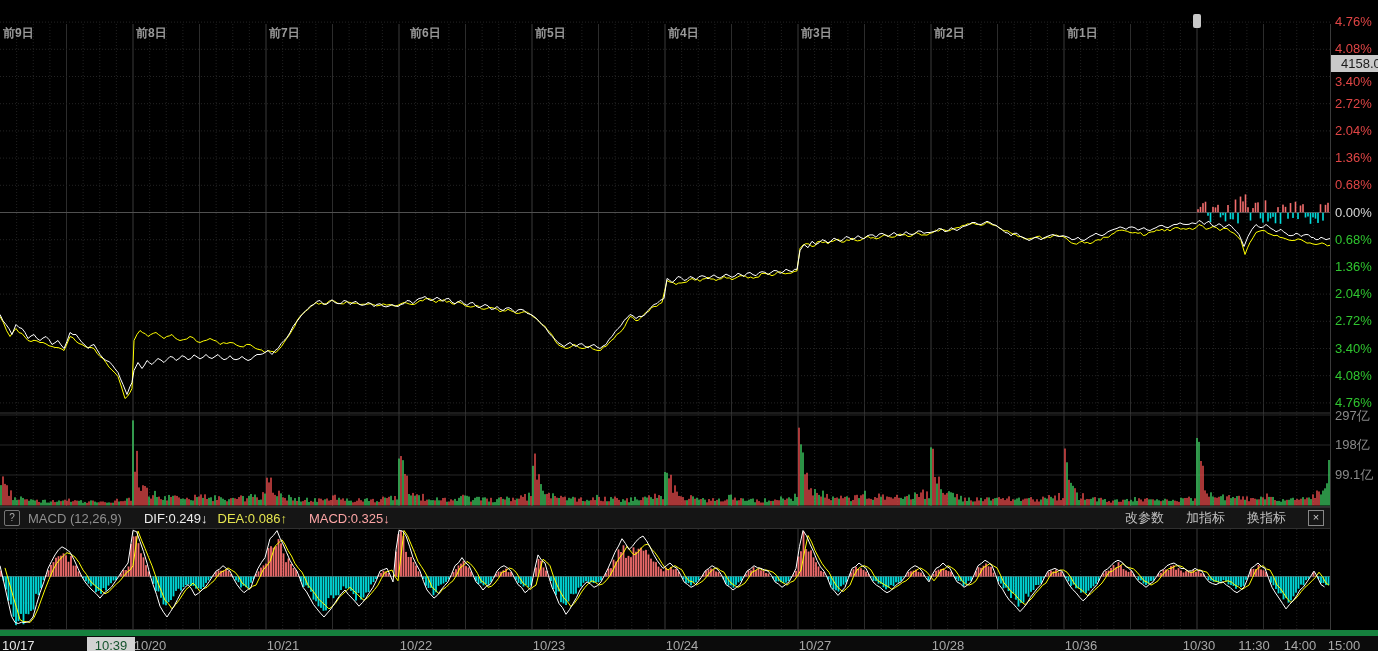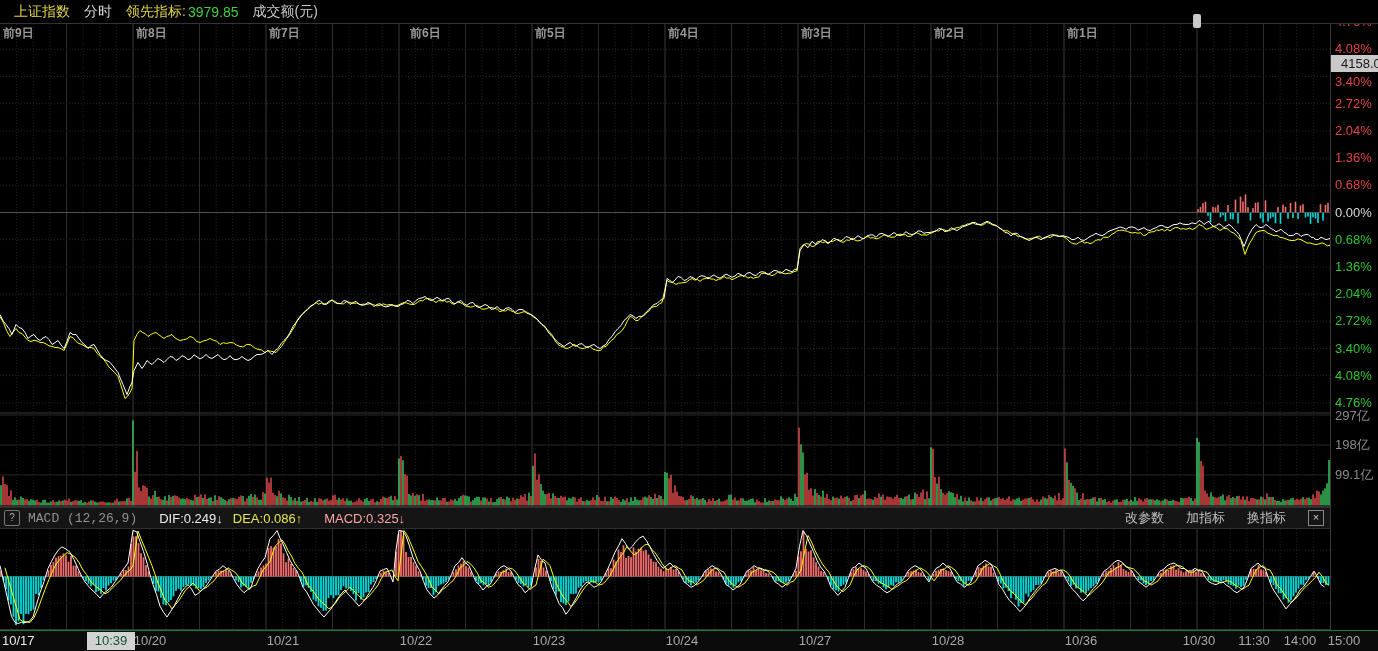--- a/index.html
+++ b/index.html
@@ -27,30 +27,30 @@
   .ax-vol{color:#8a8a8a;}
   #pricetag{position:absolute;left:0;top:31px;width:48px;height:17px;background:#c9c9c9;color:#1a1a1a;
             font-size:13px;line-height:17px;padding-left:10px;box-sizing:border-box;white-space:nowrap;overflow:hidden;}
   
   #thumb{left:1193px;top:14px;width:8px;height:14px;background:#c8c8c8;border-radius:2px;z-index:4;}
   
   #macdbar{left:0;top:507px;width:1330px;height:22px;background:#151515;border-top:1px solid #2f2f2f;
            border-bottom:1px solid #2f2f2f;display:flex;align-items:center;font-size:13px;z-index:2;box-sizing:border-box;}
   #helpbox{width:14px;height:14px;border:1px solid #777;border-radius:2px;color:#aaa;font-size:10px;
            line-height:14px;text-align:center;margin-left:4px;}
-  .m-name{color:#909090;margin-left:8px;font-family:Liberation Mono, monospace;}
+  .m-name{color:#909090;margin-left:8px;}
   .m-dif{color:#ededed;margin-left:22px;}
   .m-dea{color:#e6e650;margin-left:10px;}
   .m-macd{color:#fca5a5;margin-left:22px;}
   #macdbtns{margin-left:auto;display:flex;align-items:center;}
   .mbtn{color:#c0c0c0;margin-right:22px;cursor:pointer;}
   #closebox{width:14px;height:14px;border:1px solid #888;color:#ccc;font-size:11px;line-height:13px;
             text-align:center;margin-right:6px;cursor:pointer;}
   
-  #timebar{left:0;top:630px;width:1378px;height:21px;background:#0b0b0b;border-top:1px solid #15803d;
+  #timebar{left:0;top:630px;width:1378px;height:21px;background:#0b0b0b;border-top:6px solid #15803d;
            z-index:3;box-sizing:border-box;font-size:13px;}
   .tb{position:absolute;top:2px;color:#a8a8a8;white-space:nowrap;text-align:center;}
   .tb-first{color:#e8e8e8;}
   #cursorchip{position:absolute;left:87px;top:1px;width:48px;height:18px;background:#d2d2d2;color:#14532d;
               text-align:center;line-height:18px;}
 </style>
 </head>
 <body>
 
 <div id="app">
@@ -1471,27 +1471,20 @@
         <rect x="1324.7" y="204.8182983615581" width="1.6" height="7.381701638441882" fill="#f26d6d"></rect>
         <rect x="1327.2" y="202.79298258472699" width="1.6" height="9.407017415273003" fill="#f26d6d"></rect>
         <path d="M0.0 316.5L3.3 322.4L6.7 330.8L10.0 336.5L13.0 332.1L16.0 328.5L19.0 332.6L22.0 333.5L25.0 337.1L28.0 340.5L31.0 341.5L34.0 340.3L37.0 340.9L40.0 342.5L43.0 342.5L46.0 343.9L49.0 345.8L52.0 346.5L55.0 347.5L58.0 347.6L61.0 348.6L64.0 350.5L67.0 343.8L70.0 336.5L73.0 337.7L76.0 341.4L79.0 343.5L82.0 344.5L85.0 346.5L88.0 347.5L91.0 347.5L94.0 348.5L97.0 353.2L100.0 356.5L103.0 358.5L106.0 362.5L109.0 367.1L112.0 370.1L115.0 372.9L118.0 376.5L121.5 387.0L125.0 398.5L127.5 396.3L130.0 392.5L132.0 388.5L134.0 340.5L137.0 334.4L140.0 330.5L142.7 332.7L145.3 333.7L148.0 336.5L150.7 334.6L153.3 333.3L156.0 332.5L158.7 334.7L161.3 336.5L164.0 338.5L166.7 336.5L169.3 335.9L172.0 334.5L174.7 337.6L177.3 339.4L180.0 340.5L183.3 339.7L186.7 339.0L190.0 336.5L193.3 337.7L196.7 341.5L200.0 342.5L203.3 341.0L206.7 340.2L210.0 338.5L213.3 340.1L216.7 341.2L220.0 344.5L223.3 342.7L226.7 343.5L230.0 342.5L233.3 342.9L236.7 345.2L240.0 346.5L243.3 346.9L246.7 344.4L250.0 344.5L252.7 346.4L255.3 348.3L258.0 349.3L261.5 350.0L265.0 352.5L268.0 350.5L270.7 351.3L273.3 351.6L276.0 352.5L278.7 349.6L281.3 346.7L284.0 342.5L286.7 338.5L289.3 335.0L292.0 330.5L294.7 326.4L297.3 320.1L300.0 316.5L302.7 313.7L305.3 311.5L308.0 309.3L310.7 306.7L313.3 304.6L316.0 302.5L318.7 304.2L321.3 303.1L324.0 304.5L326.7 303.3L329.3 301.0L332.0 300.5L334.7 301.3L337.3 303.1L340.0 303.7L343.3 303.9L346.7 301.7L350.0 302.5L353.3 303.4L356.7 303.1L360.0 304.5L363.3 304.2L366.7 304.3L370.0 303.7L373.3 304.6L376.7 305.9L380.0 305.3L383.3 303.9L386.7 305.1L390.0 304.5L392.7 305.6L395.3 305.9L398.0 305.3L401.0 303.7L404.0 302.5L406.7 303.0L409.3 304.0L412.0 304.5L414.7 304.3L417.3 302.5L420.0 300.5L422.7 300.8L425.3 298.8L428.0 298.5L430.7 299.2L433.3 300.8L436.0 302.5L438.7 300.5L441.3 300.9L444.0 299.7L446.7 302.2L449.3 301.4L452.0 303.7L454.7 304.3L457.3 301.8L460.0 302.5L462.7 303.8L465.3 305.9L468.0 306.5L470.7 307.1L473.3 306.6L476.0 305.3L478.7 306.3L481.3 308.8L484.0 309.3L486.7 308.6L489.3 307.4L492.0 307.7L494.7 308.4L497.3 309.2L500.0 311.7L502.7 310.7L505.3 311.0L508.0 309.3L510.7 310.7L513.3 311.6L516.0 313.3L518.7 313.4L521.3 312.6L524.0 311.7L527.5 312.3L531.0 314.9L534.0 317.3L536.7 318.8L539.3 321.7L542.0 324.5L544.7 326.0L547.3 329.8L550.0 332.5L552.7 335.7L555.3 341.2L558.0 344.5L560.7 346.2L563.3 347.2L566.0 348.5L568.7 348.0L571.3 346.6L574.0 344.5L576.7 345.7L579.3 347.7L582.0 348.5L584.7 348.3L587.3 346.8L590.0 346.5L592.7 348.9L595.3 349.9L598.0 350.5L600.7 350.4L603.3 346.9L606.0 346.5L608.7 343.3L611.3 340.5L614.0 338.5L616.7 334.6L619.3 332.9L622.0 330.5L624.7 326.6L627.3 321.1L630.0 316.5L632.7 317.3L635.3 320.4L638.0 320.5L640.7 317.9L643.3 315.1L646.0 312.5L648.7 311.4L651.3 307.7L654.0 306.5L656.7 306.4L659.3 304.0L662.0 302.5L664.5 291.3L667.0 280.5L670.0 282.1L673.0 282.5L676.0 284.5L678.7 283.0L681.3 283.0L684.0 282.5L686.7 282.0L689.3 279.8L692.0 278.5L694.7 280.0L697.3 279.5L700.0 281.3L702.7 279.1L705.3 278.6L708.0 277.3L710.7 279.0L713.3 279.0L716.0 280.5L718.7 279.2L721.3 278.8L724.0 276.5L726.7 278.1L729.3 277.9L732.0 279.7L734.7 278.5L737.3 277.2L740.0 275.7L742.7 275.8L745.3 276.2L748.0 278.1L750.7 277.0L753.3 278.3L756.0 277.3L758.7 277.1L761.3 273.6L764.0 273.3L766.7 273.8L769.3 274.4L772.0 275.7L774.7 274.6L777.3 272.3L780.0 271.7L782.7 273.3L785.3 273.8L788.0 273.3L791.0 273.2L794.0 271.5L797.0 270.9L800.0 248.5L803.0 245.0L806.0 243.7L809.0 244.0L812.0 246.5L814.7 246.0L817.3 241.8L820.0 241.3L822.7 242.6L825.3 241.8L828.0 243.7L830.7 241.6L833.3 241.1L836.0 239.7L838.7 239.3L841.3 242.1L844.0 242.1L846.7 239.9L849.3 240.4L852.0 238.1L854.7 240.0L857.3 240.9L860.0 240.5L862.7 239.1L865.3 237.3L868.0 236.5L870.7 238.1L873.3 237.6L876.0 238.9L878.7 238.3L881.3 236.6L884.0 234.9L886.7 235.3L889.3 236.8L892.0 237.3L894.7 236.9L897.3 235.0L900.0 234.1L902.7 234.9L905.3 234.6L908.0 236.5L910.7 236.3L913.3 234.7L916.0 232.5L918.7 233.5L921.3 235.1L924.0 234.9L927.0 235.1L930.0 233.3L933.0 232.5L935.7 230.2L938.3 231.1L941.0 229.3L943.7 229.7L946.3 230.7L949.0 230.9L951.7 229.5L954.3 228.4L957.0 227.7L959.7 227.3L962.3 225.5L965.0 225.3L967.7 223.8L970.3 224.2L973.0 222.9L975.7 224.3L978.3 224.5L981.0 225.3L983.7 224.6L986.3 222.5L989.0 222.9L991.7 224.6L994.3 225.3L997.0 226.1L999.7 228.2L1002.3 229.9L1005.0 230.9L1007.7 230.8L1010.3 232.6L1013.0 234.1L1015.7 234.7L1018.3 236.7L1021.0 236.5L1023.7 238.3L1026.3 239.2L1029.0 238.9L1031.7 238.3L1034.3 237.8L1037.0 236.5L1039.7 236.2L1042.3 238.6L1045.0 238.1L1047.7 236.8L1050.3 237.6L1053.0 235.7L1056.3 235.0L1059.7 236.4L1063.0 236.5L1066.0 238.1L1068.7 240.8L1071.3 242.8L1074.0 243.7L1076.7 244.2L1079.3 242.3L1082.0 241.3L1084.7 243.0L1087.3 242.4L1090.0 243.7L1092.7 242.6L1095.3 240.5L1098.0 239.7L1100.7 240.1L1103.3 237.2L1106.0 237.3L1108.7 237.2L1111.3 234.5L1114.0 233.3L1116.7 231.0L1119.3 230.4L1122.0 230.1L1124.7 230.7L1127.3 231.3L1130.0 232.5L1132.7 232.9L1135.3 232.5L1138.0 233.3L1140.7 232.7L1143.3 235.6L1146.0 234.9L1148.7 232.6L1151.3 231.9L1154.0 231.7L1156.7 230.0L1159.3 230.4L1162.0 229.3L1164.7 230.9L1167.3 229.2L1170.0 230.9L1172.7 228.9L1175.3 227.6L1178.0 227.7L1180.7 229.2L1183.3 228.6L1186.0 229.3L1189.3 228.2L1192.7 229.5L1196.0 227.7L1199.0 224.5L1202.5 226.0L1206.0 229.3L1209.5 228.3L1213.0 226.5L1216.5 227.7L1220.0 230.5L1223.5 228.4L1227.0 228.5L1230.5 231.6L1234.0 233.3L1237.5 236.6L1241.0 240.5L1245.0 254.5L1247.5 247.9L1250.0 242.5L1253.0 237.8L1256.0 232.5L1259.0 231.3L1262.0 230.5L1265.0 230.8L1268.0 233.3L1271.0 234.4L1274.0 235.7L1277.0 235.3L1280.0 237.3L1283.0 237.9L1286.0 238.9L1289.0 240.1L1292.0 240.5L1295.0 240.3L1298.0 238.9L1301.0 239.6L1304.0 241.3L1307.0 243.1L1310.0 242.9L1313.0 244.0L1316.0 244.5L1319.0 243.9L1322.0 242.9L1324.7 243.9L1327.3 245.8L1330 245.3" fill="none" stroke="#ffff00" stroke-width="1"></path>
         <path d="M0.0 314.5L3.0 320.8L6.0 324.5L9.0 328.7L12.0 334.5L16.0 324.5L19.0 327.5L22.0 328.5L25.0 332.5L28.0 338.5L31.0 336.0L34.0 334.5L37.0 338.5L40.0 340.5L43.0 338.0L46.0 336.5L49.0 339.5L52.0 344.5L55.0 342.7L58.0 340.5L61.0 344.9L64.0 348.5L67.0 341.3L70.0 332.5L73.0 334.6L76.0 334.5L79.0 338.6L82.0 342.5L85.0 345.1L88.0 348.5L91.0 345.6L94.0 344.5L97.0 349.5L100.0 354.5L103.0 358.1L106.0 360.5L109.0 361.6L112.0 364.5L115.0 368.8L118.0 372.5L120.5 378.9L123.0 384.5L127.0 394.5L130.0 386.5L132.0 382.5L134.0 370.5L138.0 362.5L142.0 368.5L144.5 365.0L147.0 360.5L149.5 362.8L152.0 364.5L155.0 361.4L158.0 358.5L161.0 360.1L164.0 362.5L167.0 359.5L170.0 356.5L173.0 357.2L176.0 360.5L179.0 358.6L182.0 355.7L185.0 356.9L188.0 359.7L191.0 358.5L194.0 354.9L197.0 356.9L200.0 358.9L203.0 357.3L206.0 354.5L209.0 357.4L212.0 358.5L215.0 356.5L218.0 354.5L221.0 357.7L224.0 359.7L227.0 358.7L230.0 355.7L233.0 359.0L236.0 359.7L239.0 358.8L242.0 356.5L245.0 358.9L248.0 360.5L251.0 359.3L254.0 356.5L257.0 354.5L260.0 354.5L262.5 353.9L265.0 352.5L268.0 350.5L272.0 354.5L275.0 350.6L278.0 348.5L281.0 343.7L284.0 340.5L287.0 337.6L290.0 332.5L293.0 326.5L296.0 322.5L299.0 318.7L302.0 314.5L305.0 311.6L308.0 308.5L311.0 305.7L314.0 304.5L317.0 301.3L320.0 300.5L323.0 303.6L326.0 304.5L329.0 302.5L332.0 299.7L335.0 302.6L338.0 303.7L341.0 303.4L344.0 300.5L347.0 301.3L350.0 304.5L353.0 302.5L356.0 301.3L359.0 304.3L362.0 305.3L365.0 304.7L368.0 302.5L371.0 303.6L374.0 306.5L377.0 304.4L380.0 303.7L383.0 306.1L386.0 306.9L389.0 306.1L392.0 304.5L395.0 306.0L398.0 306.5L401.0 304.5L404.0 303.6L407.0 300.5L410.0 301.0L413.0 303.7L416.0 300.5L419.0 298.5L422.0 297.9L425.0 296.5L428.0 299.2L431.0 300.5L434.0 299.2L437.0 297.3L440.0 299.2L443.0 301.3L446.0 298.8L449.0 298.5L452.0 302.3L455.0 303.7L458.0 301.8L461.0 300.5L464.0 303.8L467.0 305.3L470.0 303.0L473.0 302.5L476.0 306.1L479.0 307.7L482.0 306.2L485.0 304.5L488.0 305.8L491.0 309.3L494.0 309.0L497.0 306.5L500.0 309.2L503.0 310.5L506.0 308.1L509.0 307.7L512.0 309.4L515.0 312.5L518.0 309.9L521.0 309.3L524.0 310.3L527.0 313.3L531.0 314.5L534.0 316.5L537.0 319.1L540.0 322.5L543.0 325.4L546.0 328.5L549.0 333.1L552.0 336.5L555.0 339.2L558.0 342.5L561.0 344.4L564.0 346.5L567.0 344.3L570.0 342.5L573.0 344.9L576.0 346.5L579.0 344.1L582.0 343.7L585.0 346.4L588.0 347.7L591.0 345.6L594.0 344.5L597.0 347.0L600.0 348.5L603.0 346.0L606.0 344.5L609.0 339.4L612.0 336.5L615.0 331.8L618.0 328.5L621.0 325.6L624.0 320.5L627.0 317.9L630.0 314.5L633.0 315.8L636.0 318.5L639.0 316.3L642.0 316.5L645.0 314.7L648.0 310.5L651.0 307.3L654.0 304.5L657.0 303.5L660.0 300.5L664.0 298.5L667.0 278.5L669.5 280.0L672.0 282.5L675.0 280.1L678.0 276.5L681.0 277.4L684.0 280.5L687.0 279.5L690.0 276.5L693.0 277.6L696.0 279.7L699.0 276.7L702.0 275.7L705.0 276.5L708.0 278.9L711.0 276.7L714.0 274.9L717.0 277.1L720.0 278.1L723.0 276.2L726.0 274.1L729.0 275.6L732.0 277.3L735.0 276.0L738.0 273.3L741.0 274.6L744.0 276.5L747.0 273.2L750.0 272.5L753.0 274.7L756.0 275.7L759.0 272.6L762.0 271.7L765.0 272.3L768.0 274.5L771.0 272.6L774.0 270.5L777.0 270.8L780.0 273.3L783.0 272.0L786.0 269.3L789.0 270.7L792.0 271.7L794.5 269.4L797.0 269.3L800.0 250.5L804.0 244.5L808.0 247.7L812.0 241.3L816.0 244.5L819.0 242.8L822.0 239.7L825.0 240.6L828.0 242.9L831.0 241.1L834.0 238.1L837.0 239.7L840.0 241.3L843.0 239.6L846.0 236.5L849.0 237.5L852.0 239.7L855.0 238.2L858.0 235.7L861.0 237.7L864.0 238.9L867.0 235.9L870.0 234.9L873.0 234.9L876.0 237.3L879.0 234.1L882.0 233.3L885.0 234.8L888.0 236.5L891.0 234.7L894.0 232.5L897.0 234.7L900.0 235.7L903.0 234.4L906.0 231.7L909.0 233.9L912.0 234.5L915.0 233.6L918.0 230.9L921.0 231.2L924.0 233.3L927.0 232.5L930.0 232.5L933.0 231.7L936.0 231.2L939.0 228.5L942.0 229.1L945.0 231.7L948.0 230.8L951.0 227.7L954.0 229.2L957.0 230.5L960.0 228.6L963.0 226.5L966.0 225.8L969.0 224.5L972.0 222.5L975.0 222.5L978.0 224.2L981.0 224.5L984.0 222.9L987.0 221.3L990.0 222.5L993.0 224.5L996.0 225.3L999.0 227.7L1002.0 229.5L1005.0 232.5L1008.0 233.0L1011.0 235.7L1014.0 233.3L1017.0 233.3L1020.0 236.3L1023.0 237.3L1026.0 238.7L1029.0 240.5L1032.0 239.1L1035.0 237.3L1038.0 237.9L1041.0 239.7L1044.0 237.8L1047.0 236.5L1050.0 235.3L1053.0 234.5L1056.0 235.8L1059.0 236.5L1063.0 235.7L1066.0 236.5L1069.0 237.6L1072.0 239.7L1075.0 239.2L1078.0 237.3L1081.0 239.8L1084.0 240.5L1087.0 238.6L1090.0 236.5L1093.0 235.1L1096.0 233.3L1099.0 234.8L1102.0 235.7L1105.0 234.1L1108.0 231.7L1111.0 230.4L1114.0 229.3L1117.0 228.4L1120.0 226.9L1123.0 227.8L1126.0 229.3L1129.0 227.3L1132.0 226.9L1135.0 227.8L1138.0 230.1L1141.0 228.9L1144.0 227.7L1147.0 229.9L1150.0 230.5L1153.0 228.9L1156.0 227.7L1159.0 225.9L1162.0 225.3L1165.0 227.0L1168.0 227.7L1171.0 226.0L1174.0 224.5L1177.0 224.4L1180.0 222.9L1183.0 224.2L1186.0 224.5L1189.0 224.3L1192.0 222.9L1196.0 223.7L1199.0 220.5L1201.5 221.7L1204.0 224.5L1206.5 222.5L1209.0 221.3L1211.5 224.7L1214.0 226.5L1216.5 225.4L1219.0 223.7L1221.5 225.3L1224.0 227.7L1226.5 226.1L1229.0 224.5L1231.5 226.2L1234.0 229.3L1236.5 231.6L1239.0 234.5L1241.5 240.4L1244.0 246.5L1248.0 236.5L1252.0 229.3L1256.0 224.5L1258.5 226.7L1261.0 227.7L1263.5 226.8L1266.0 224.5L1268.5 226.4L1271.0 228.5L1273.5 229.8L1276.0 231.7L1278.5 230.7L1281.0 229.3L1283.5 231.8L1286.0 233.3L1288.5 235.4L1291.0 235.7L1293.5 235.2L1296.0 233.3L1298.5 234.0L1301.0 236.5L1303.5 235.1L1306.0 234.5L1308.5 234.7L1311.0 237.3L1313.5 237.6L1316.0 239.7L1318.5 239.4L1321.0 237.3L1323.5 238.3L1326.0 239.7L1330 238.5" fill="none" stroke="#ffffff" stroke-width="1"></path>
       </g>
       <line x1="0" y1="413" x2="1330" y2="413" stroke="#383838" stroke-width="1"></line>
       <line x1="0" y1="506.5" x2="1330" y2="506.5" stroke="#333333" stroke-width="1"></line>
       <line x1="0" y1="629.5" x2="1330" y2="629.5" stroke="#333333" stroke-width="1"></line>
     </svg>
 
-  <div id="titlebar" class="abs">
-    <span class="t-sym">上证指数</span>
-    <span class="t-per">分时</span>
-    <span class="t-leadlab">领先指标:</span>
-    <span class="t-leadval">3979.85</span>
-    <span class="t-turn">成交额(元)</span>
-  </div>
 
   <div id="thumb" class="abs"></div>
 
   <span class="abs daylab" style="left:3px;top:26px">前9日</span>
   <span class="abs daylab" style="left:136px;top:26px">前8日</span>
   <span class="abs daylab" style="left:269px;top:26px">前7日</span>
   <span class="abs daylab" style="left:410px;top:26px">前6日</span>
   <span class="abs daylab" style="left:535px;top:26px">前5日</span>
   <span class="abs daylab" style="left:668px;top:26px">前4日</span>
   <span class="abs daylab" style="left:801px;top:26px">前3日</span>

